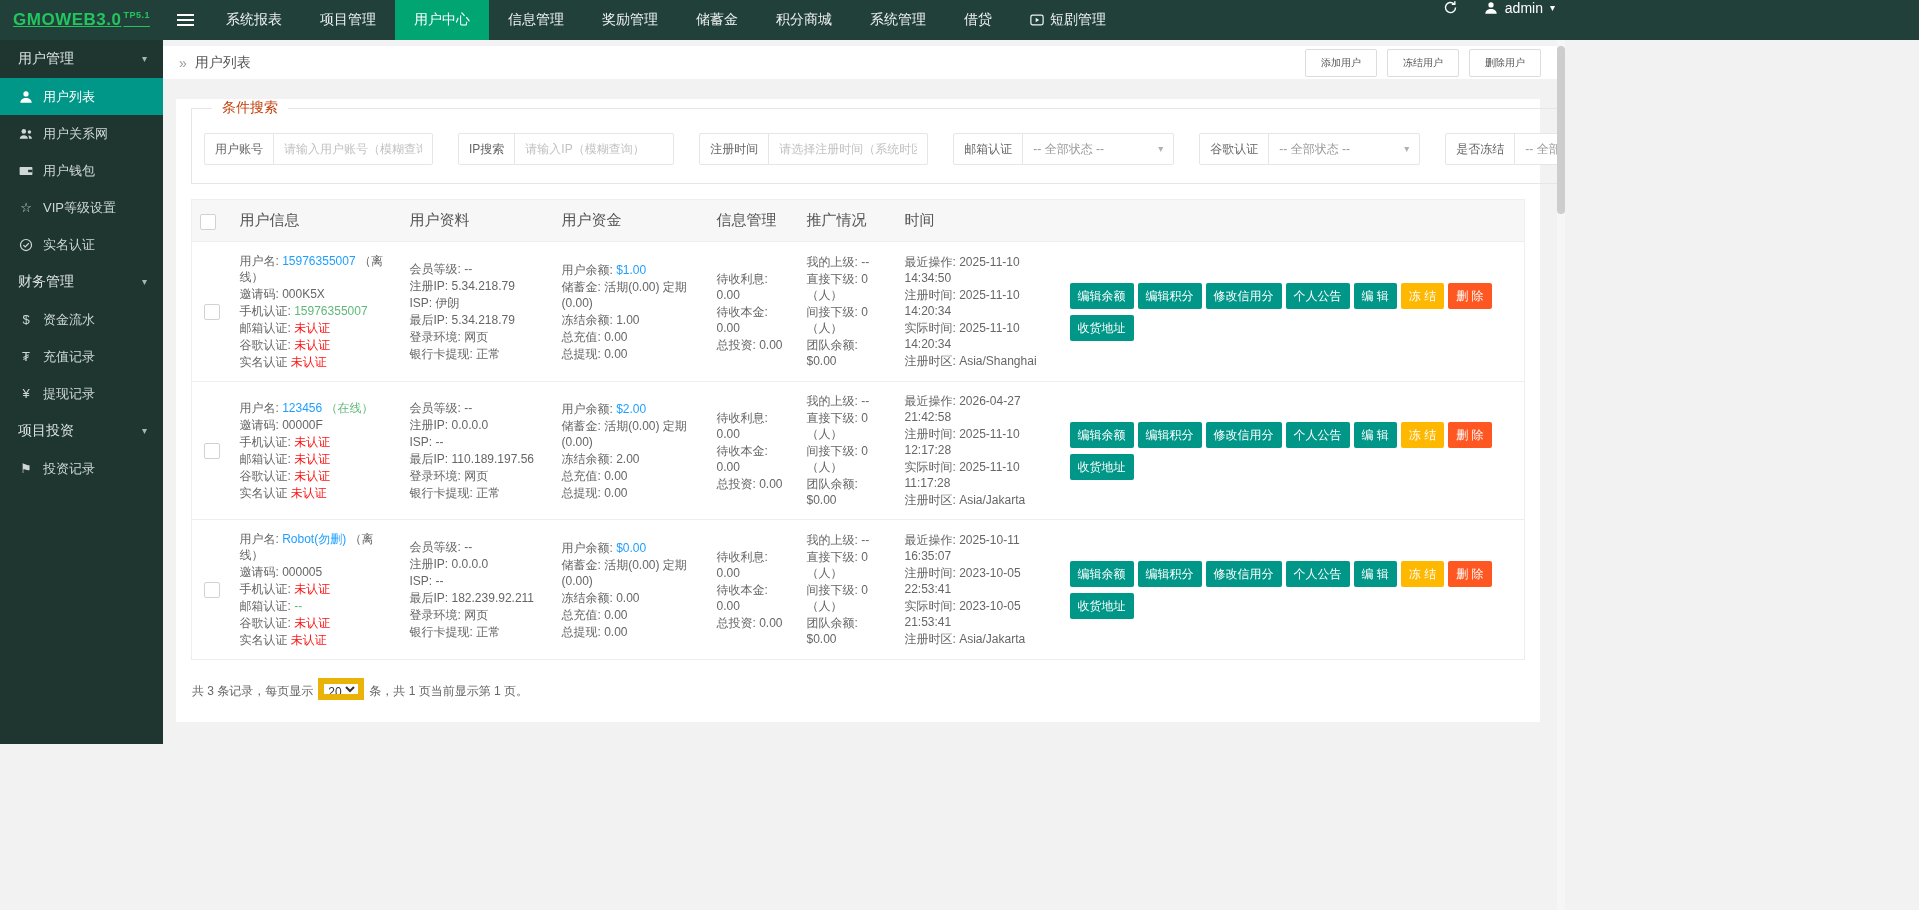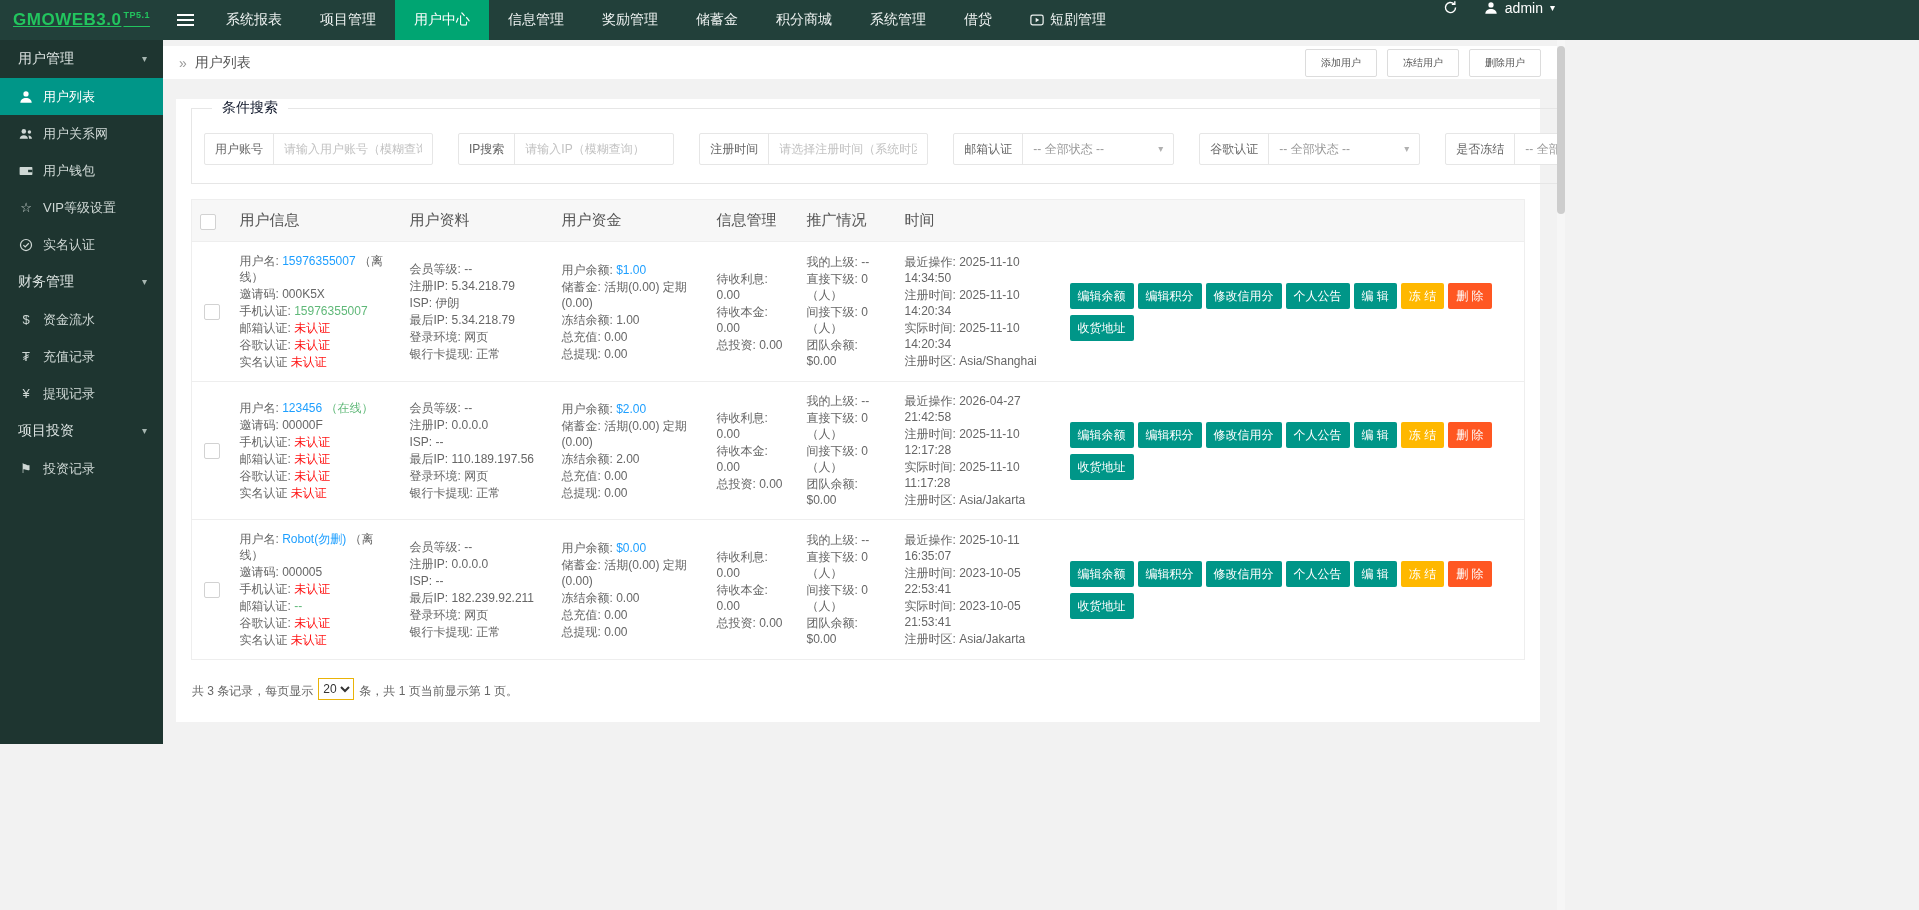--- a/index.html
+++ b/index.html
@@ -42,21 +42,21 @@
   .crumb-sep { color: #999; font-size: 14px; }
   .crumb-title { color: #555; font-size: 14px; margin-left: 8px; }
   .page-actions { margin-left: auto; display: flex; gap: 10px; }
   .pa-btn { height: 28px; padding: 0 15px; background: #fff; border: 1px solid #dcdcdc;
     border-radius: 2px; font-size: 10px; color: #555; cursor: pointer; white-space: nowrap; }
 
   .card { background: #fff; margin: 14px 17px 0 13px; padding-bottom: 22px; }
 
   
   .search-fs { border: 1px solid #e6e6e6; margin: 20px 15px 0; padding: 8px 10px 18px; }
-  .search-fs legend { font-size: 14px; color: #0f172a; padding: 0 10px; margin-left: 10px; }
+  .search-fs legend { font-size: 14px; color: #c2410c; padding: 0 10px; margin-left: 10px; }
   .search-row { display: flex; align-items: center; margin-top: 8px; padding-left: 2px; }
   .fields { display: flex; gap: 25px; }
   .sgroup { display: flex; height: 32px; border: 1px solid #e6e6e6; border-radius: 2px; background: #fff; }
   .sglabel { line-height: 30px; padding: 0 10px; font-size: 12px; color: #666;
     border-right: 1px solid #e6e6e6; white-space: nowrap; }
   .sgroup input { border: 0; outline: none; width: 158px; padding: 0 10px; font-size: 12px; color: #666; background: transparent; }
   .sgroup input::placeholder { color: #c2c2c2; }
   .sgselect { width: 150px; display: flex; align-items: center; justify-content: space-between;
     padding: 0 10px; font-size: 12px; color: #999; cursor: pointer; }
   .sgselect .caret { color: #b0b0b0; }
@@ -81,21 +81,21 @@
   .c-link { color: #1e9fff; }
   .c-red { color: #ff1414; }
   .c-green { color: #5fb878; }
   .act-btn { display: inline-block; height: 26px; line-height: 26px; padding: 0 8px;
     margin: 3px 4px 3px 0; border-radius: 2px; color: #fff; font-size: 12px; cursor: pointer; white-space: nowrap; text-align: center; }
   .bg-teal { background: #009688; }
   .bg-orange { background: #ffb800; }
   .bg-red { background: #ff5722; }
 
   .pagination { margin: 18px 16px 0; font-size: 12px; color: #666; display: flex; align-items: flex-end; }
-  .pagination select { margin: 0 5px; height: 22px; border: 1px solid #eab308; font-size: 12px;
+  .pagination select { margin: 0 5px; height: 22px; border: 6px solid #eab308; font-size: 12px;
     color: #333; background: #fff; }
 
   
   .vscroll { position: absolute; left: 1557px; top: 40px; width: 8px; height: 870px; background: #f6f6f6; }
   .vscroll .thumb { width: 8px; height: 168px; margin-top: 6px; background: #cdcdcd; border-radius: 4px; }
 </style>
 </head>
 <body>
 
 <header class="topbar">

